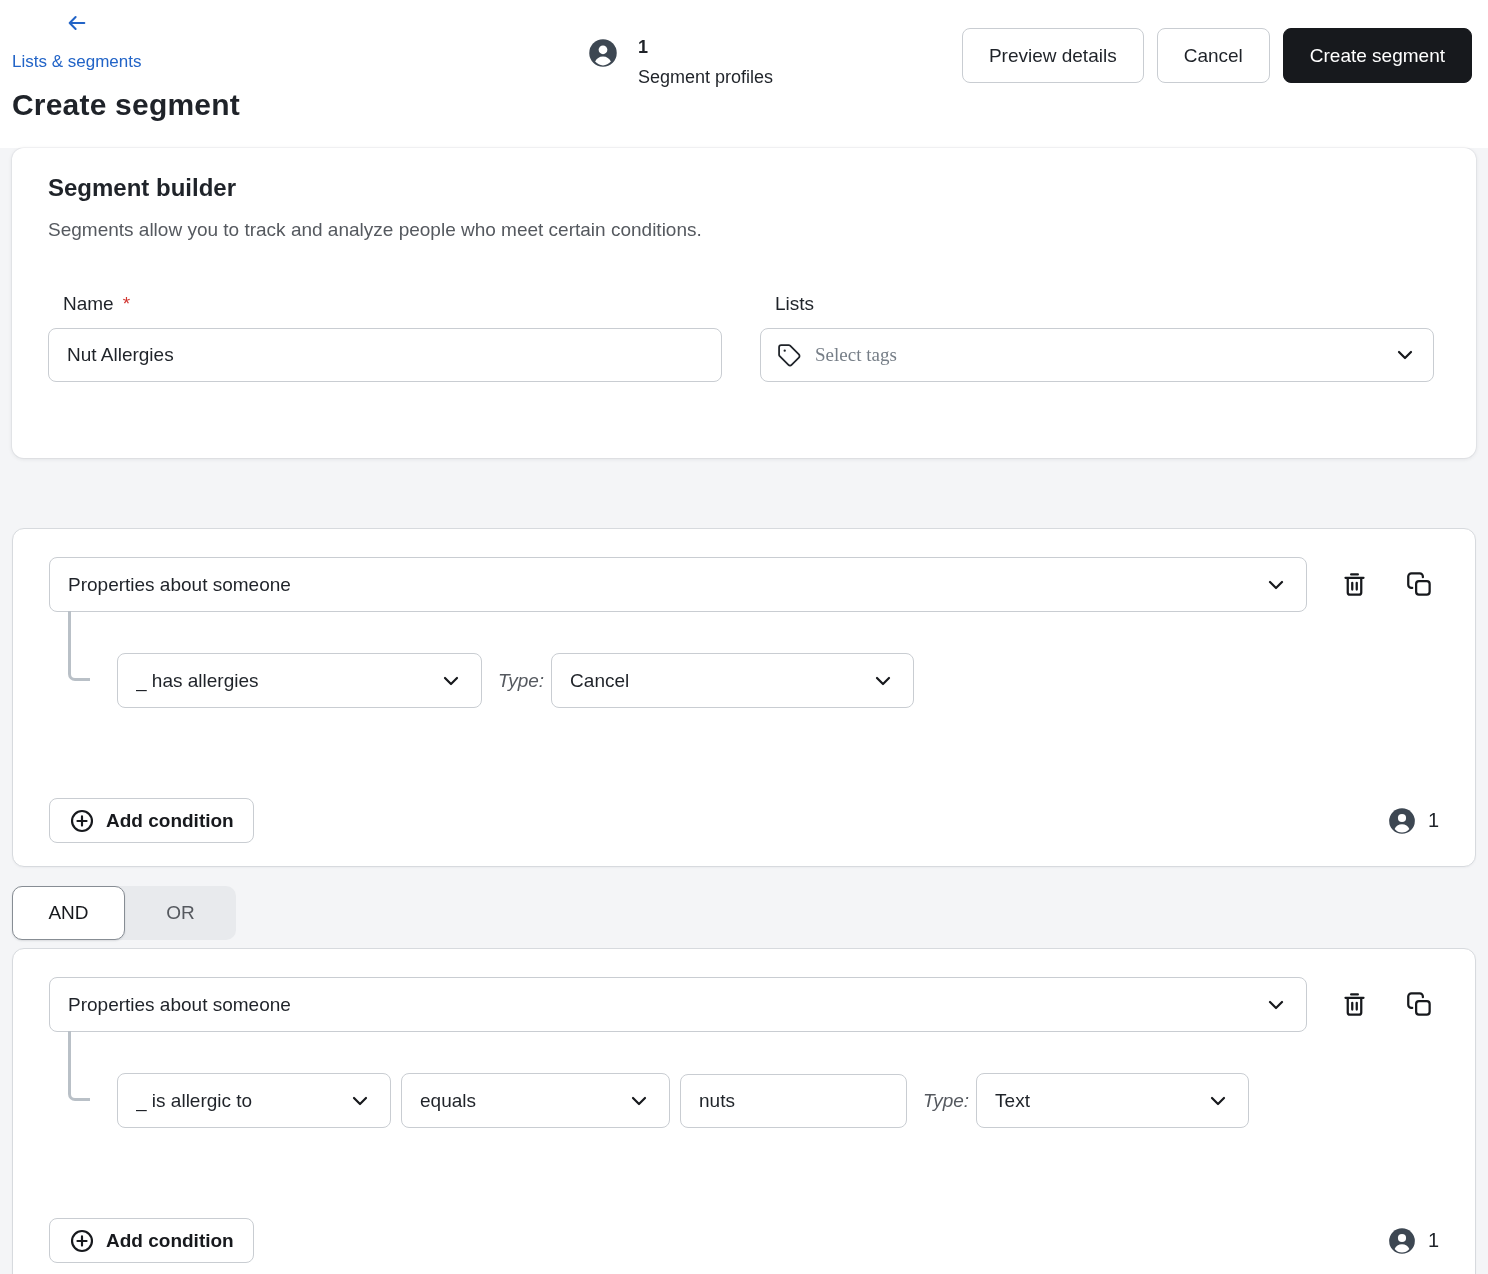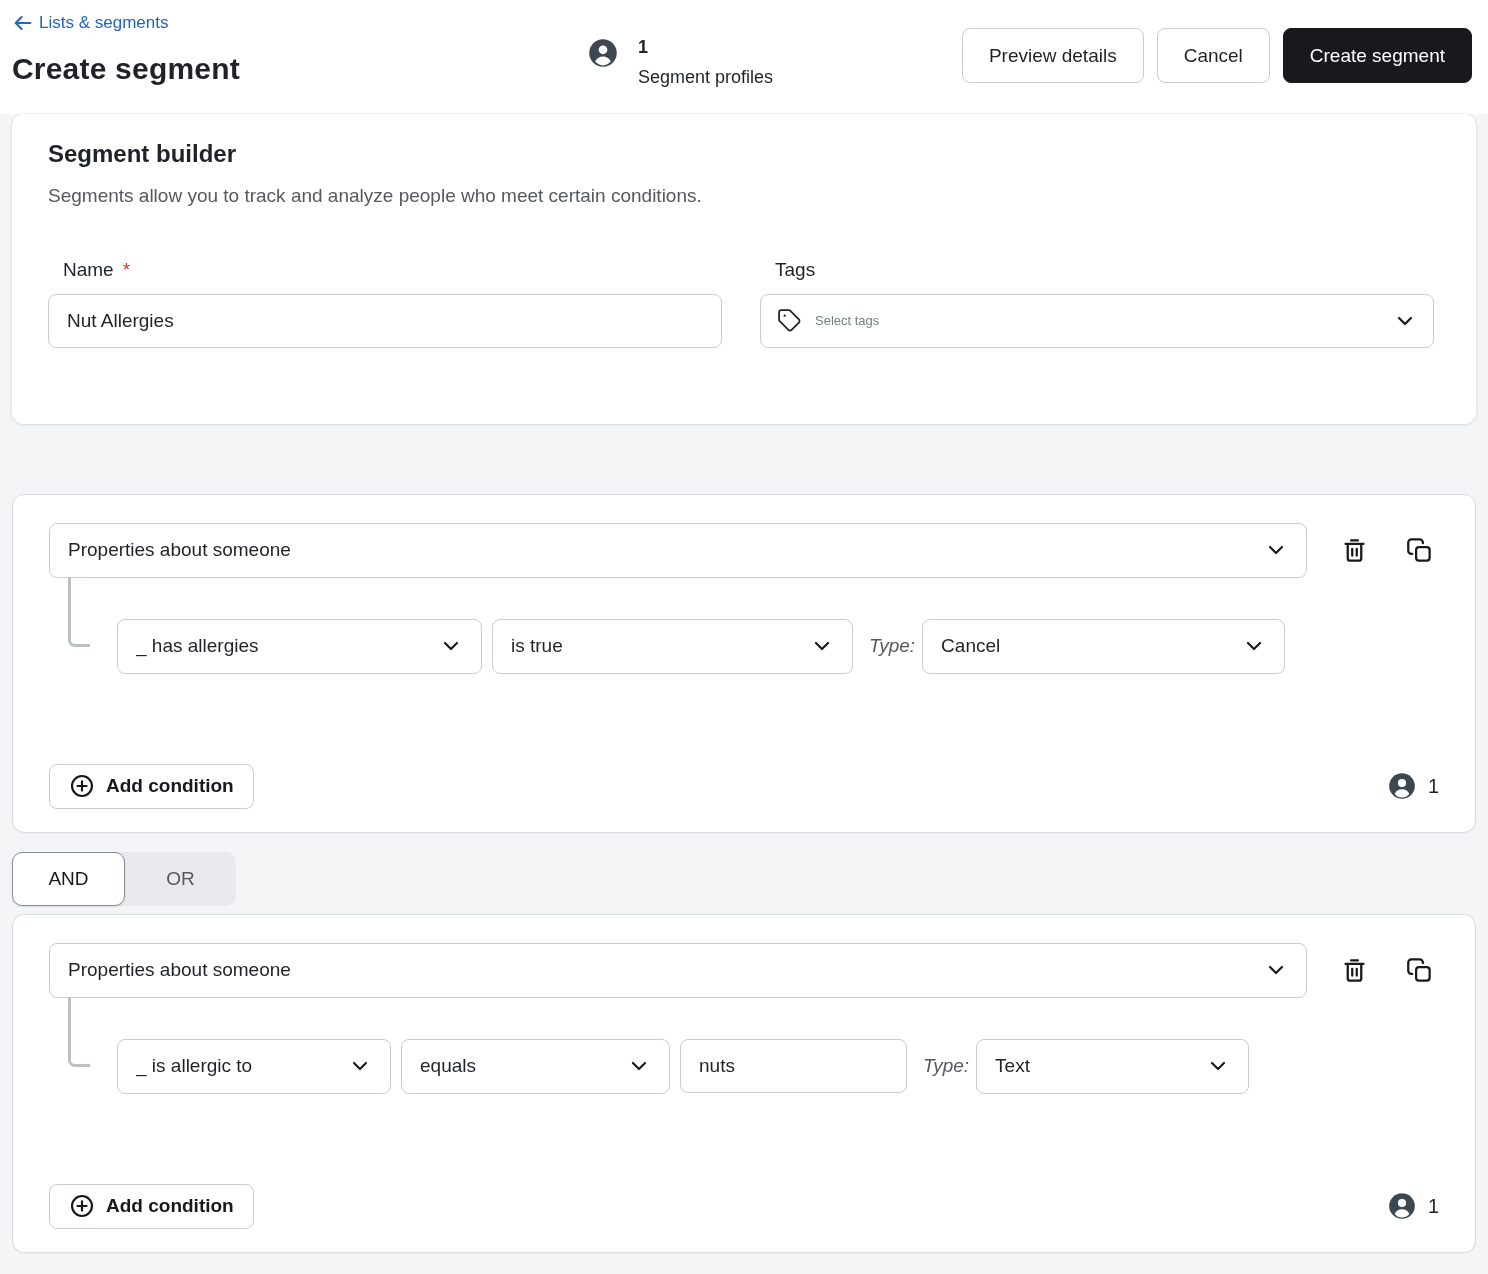--- a/index.html
+++ b/index.html
@@ -14,23 +14,24 @@
 
   
   .header {
     background: #fff;
     padding: 10px 16px 26px 12px;
     display: flex;
     align-items: flex-start;
   }
   .header-left { width: 576px; }
   .back-link {
-    display: inline-flex; align-items: center; gap: 5px;
+    display: inline-flex; align-items: center; gap: 18px;
     color: #2264c7; font-size: 17px; text-decoration: none; cursor: pointer;
     padding: 2px 0;
+    flex-direction: column;
   }
   .page-title { font-size: 30px; font-weight: bold; margin-top: 14px; letter-spacing: .2px; }
   .profile-stat { display: flex; align-items: flex-start; gap: 20px; margin-top: 28px; }
   .profile-stat .num { font-size: 18px; font-weight: bold; line-height: 1.1; }
   .profile-stat .lbl { font-size: 18px; margin-top: 9px; }
   .header-actions { margin-left: auto; display: flex; gap: 13px; margin-top: 18px; }
   .btn {
     height: 55px; border-radius: 8px; font-size: 19px;
     font-family: "Liberation Sans", sans-serif;
     display: inline-flex; align-items: center; justify-content: center;
@@ -57,22 +58,22 @@
   .text-input {
     width: 100%; height: 54px; border: 1px solid #c9cdd2; border-radius: 8px;
     font-size: 19px; font-family: "Liberation Sans", sans-serif; color: #1f2329;
     padding: 0 18px; background: #fff; outline: none;
   }
   .combo {
     width: 100%; height: 54px; border: 1px solid #c9cdd2; border-radius: 8px;
     display: flex; align-items: center; gap: 13px; padding: 0 16px; background: #fff; cursor: pointer;
   }
   .combo input {
-    border: none; outline: none; flex: 1; font-size: 13px;
-    font-family: Liberation Sans, sans-serif; color: #6d28d9; background: transparent;
+    border: none; outline: none; flex: 1; font-size: 19px;
+    font-family: Liberation Serif, serif; color: #6d28d9; background: transparent;
   }
   .combo input::placeholder, .text-input::placeholder { color: #767e87; }
 
   
   .condition-card {
     border: 1px solid #d7dade; padding: 28px 36px 23px 36px;
     box-shadow: 0 1px 2px rgba(20,30,40,.04);
   }
   .cond-header { display: flex; align-items: center; }
   .select-box {
@@ -173,21 +174,21 @@
     <div class="field-col">
       <div class="field-label">
         <span>Name</span>
         <span class="required">*</span>
       </div>
       <input class="text-input" type="text" value="Nut Allergies" style="">
     </div>
 
     <div class="field-col">
       <div class="field-label">
-        <span>Tags</span>
+        <span>Lists</span>
       </div>
       <div class="combo">
         <span>
           <svg width="25" height="25" viewBox="0 0 24 24" fill="none" stroke="#1f2329" stroke-width="1.7" stroke-linecap="round" stroke-linejoin="round">
               <path d="M12.6 2.6 21 11a2.1 2.1 0 0 1 0 3L14 21a2.1 2.1 0 0 1-3 0L2.6 12.6A2 2 0 0 1 2 11.2V4a2 2 0 0 1 2-2h7.2a2 2 0 0 1 1.4.6z"></path>
               <circle cx="7.4" cy="7.4" r="1.1" fill="#1f2329" stroke="none"></circle>
             </svg>
         </span>
         <input type="text" placeholder="Select tags" style="">
         <span>
@@ -226,28 +227,20 @@
           </svg>
       </span>
     </button>
   </div>
 
   <div class="nest-wrap">
     <div class="connector"></div>
     <div class="nested-row">
       <div class="select-box" style="width:365px">
         <span class="sel-text">_ has allergies</span>
-        <span>
-          <svg width="24" height="24" viewBox="0 0 24 24" fill="none" stroke="#17191d" stroke-width="2.2" stroke-linecap="round" stroke-linejoin="round">
-              <path d="m6 9 6 6 6-6"></path>
-            </svg>
-        </span>
-      </div>
-      <div class="select-box" style="width:361px">
-        <span class="sel-text">is true</span>
         <span>
           <svg width="24" height="24" viewBox="0 0 24 24" fill="none" stroke="#17191d" stroke-width="2.2" stroke-linecap="round" stroke-linejoin="round">
               <path d="m6 9 6 6 6-6"></path>
             </svg>
         </span>
       </div>
       <div class="type-group">
         <span class="type-label">Type:</span>
         <div class="select-box" style="width:363px">
           <span class="sel-text">Cancel</span>

